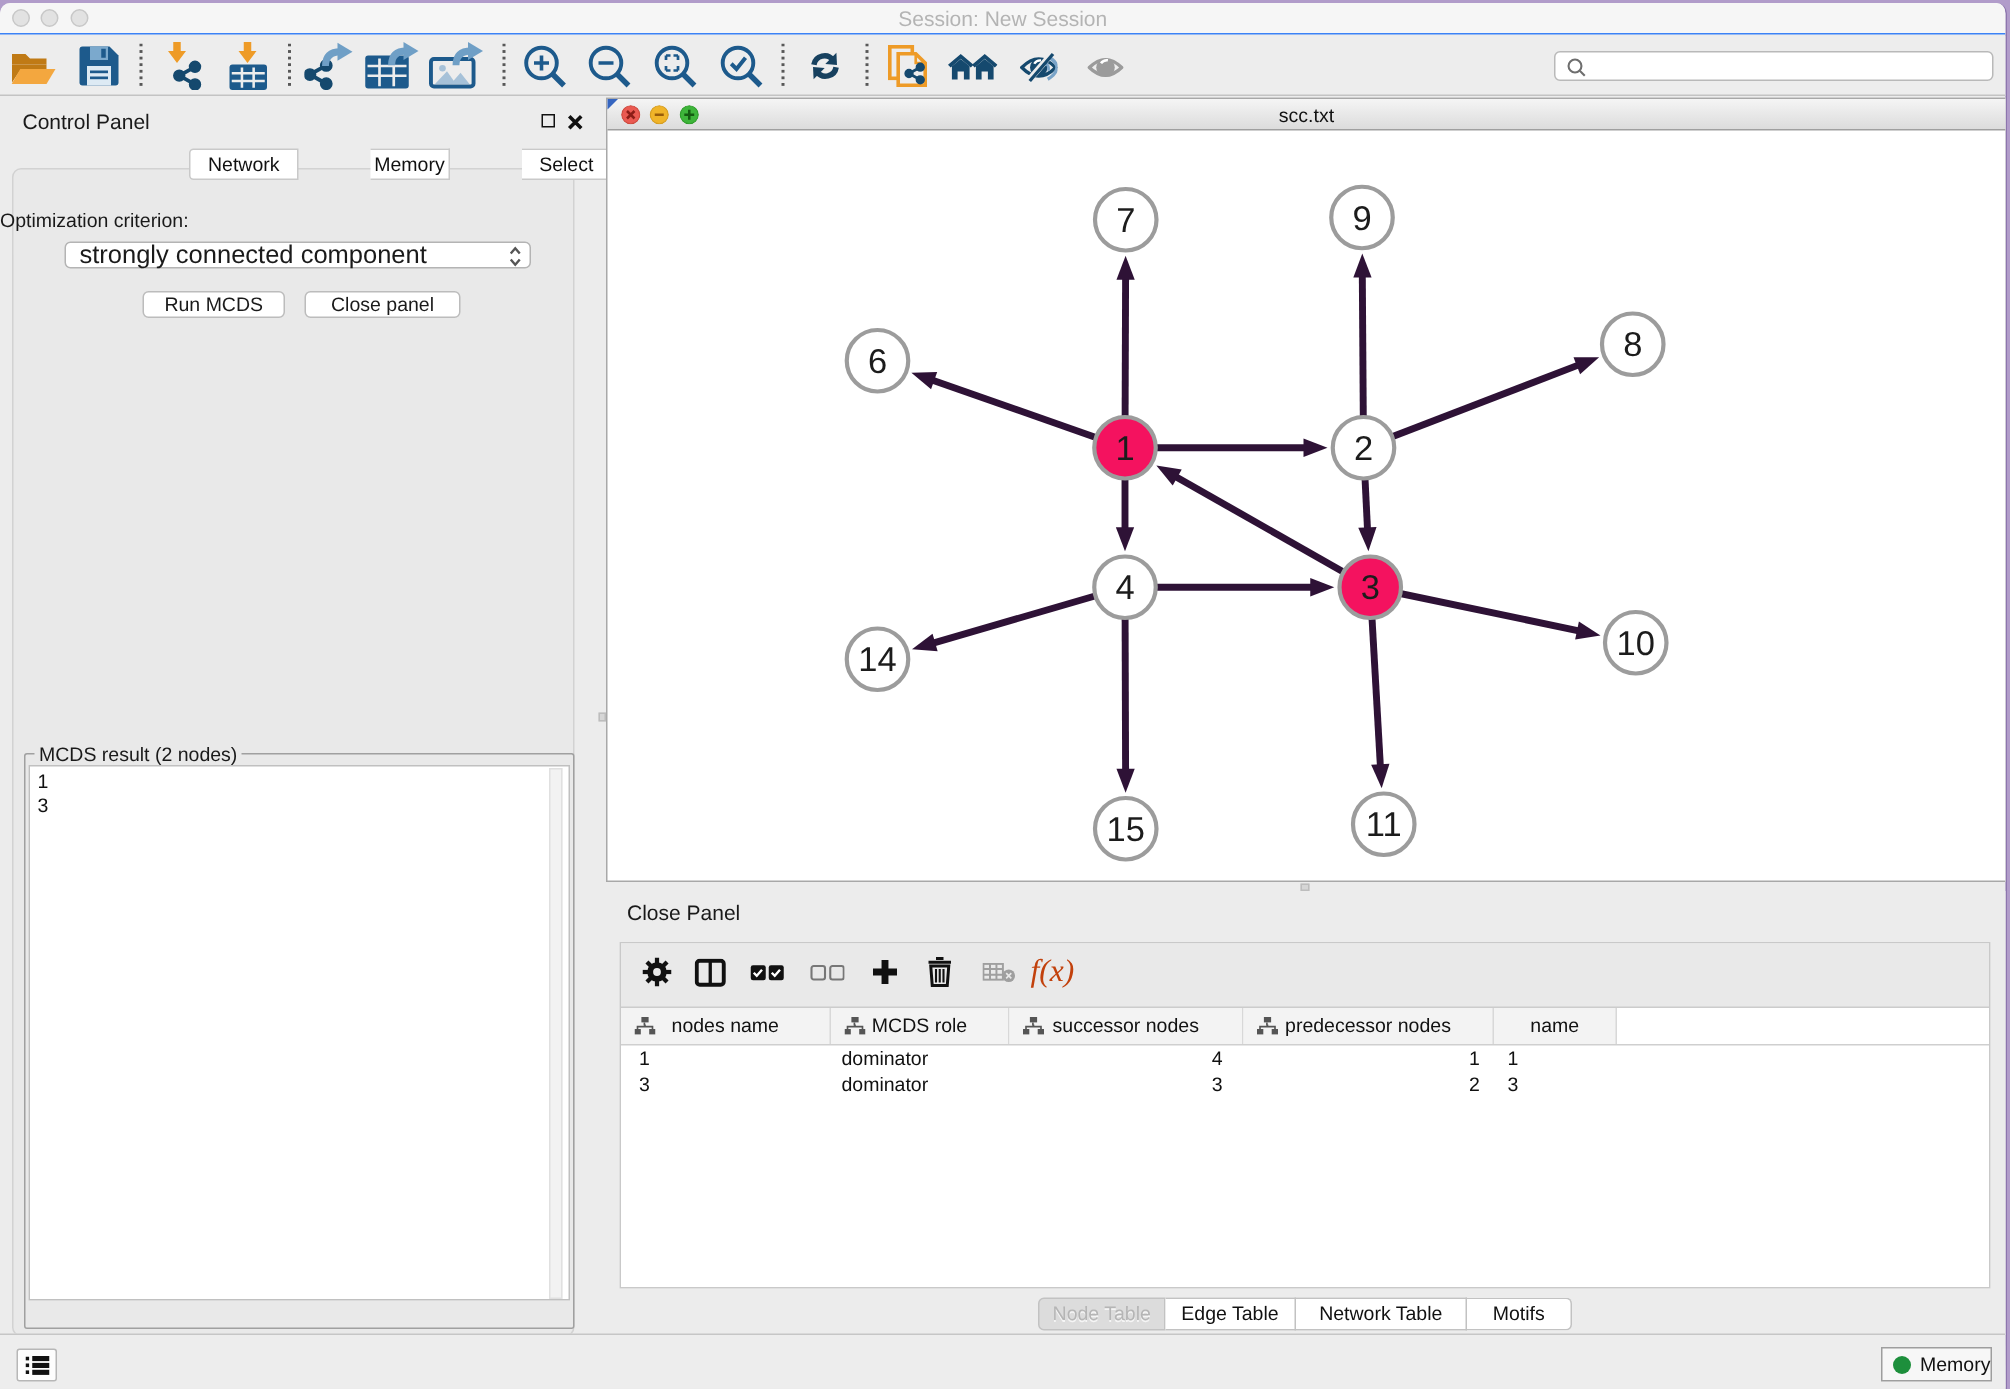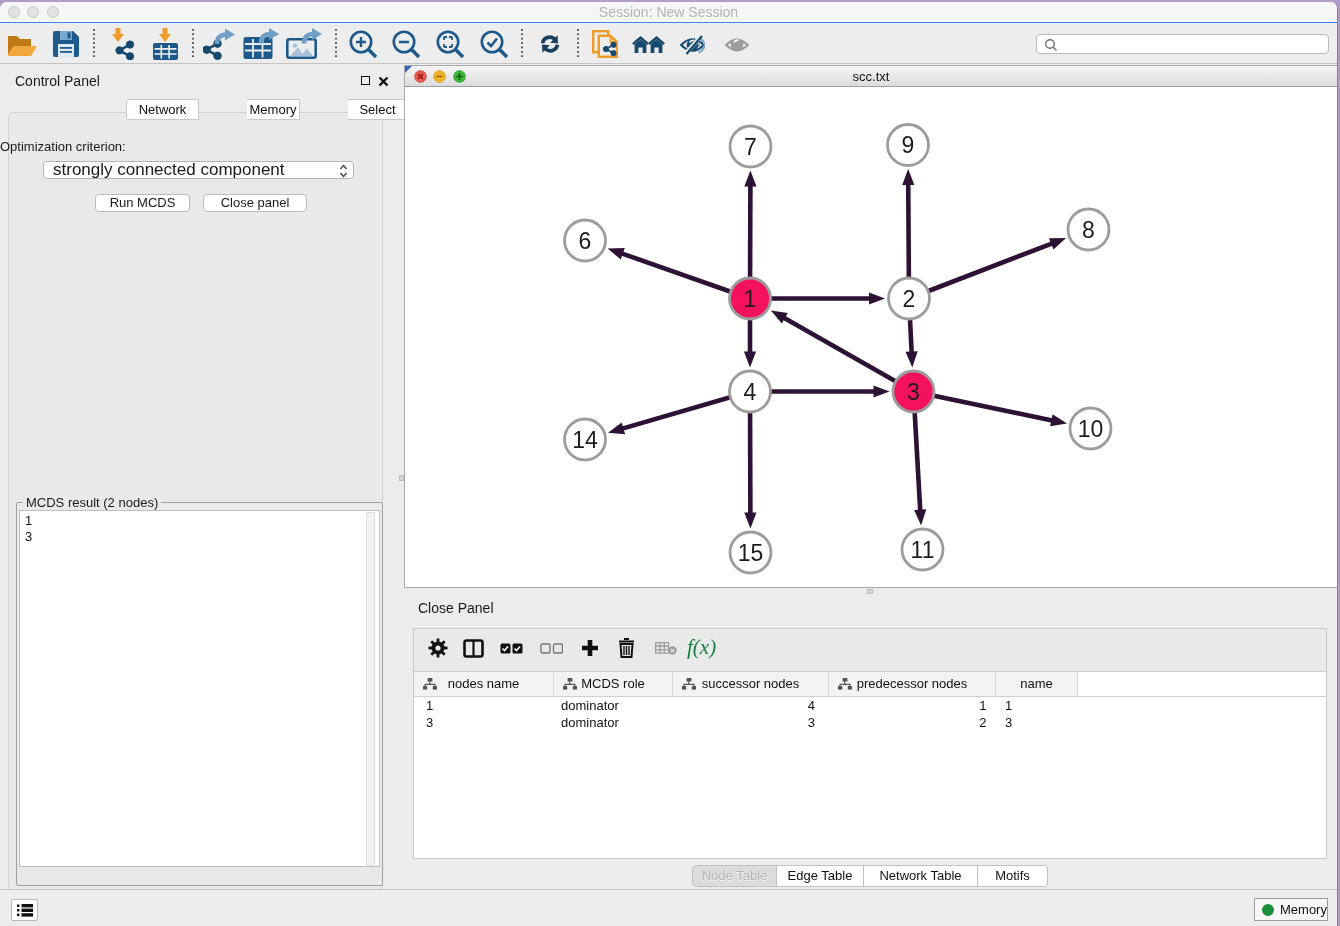--- a/index.html
+++ b/index.html
@@ -379,21 +379,21 @@
             <path d="M6 8 L6 17 M8.5 8 L8.5 17 M11 8 L11 17" stroke="#111" stroke-width="1.4"></path>
           </svg>
       <svg style="position:absolute;left:241px;top:12.5px;" width="22" height="13" viewBox="0 0 22 13">
             <g stroke="#9f9f9f" fill="none" stroke-width="1.3">
               <rect x="0.6" y="0.6" width="13" height="10.5"></rect>
               <path d="M0.6 4 L13.6 4 M0.6 7.8 L13.6 7.8 M5 0.6 L5 11 M9.3 0.6 L9.3 11"></path>
             </g>
             <circle cx="17.5" cy="8.5" r="4.2" fill="#9f9f9f"></circle>
             <path d="M15.8 6.8 L19.2 10.2 M19.2 6.8 L15.8 10.2" stroke="#e9e9e9" stroke-width="1.1"></path>
           </svg>
-      <div style="position:absolute;left:273px;top:6px;font-family:'Liberation Serif',serif;font-style:italic;font-size:21px;color:#15803d;">f(x)</div>
+      <div style="position:absolute;left:273px;top:6px;font-family:'Liberation Serif',serif;font-style:italic;font-size:21px;color:#c2410c;">f(x)</div>
         </div>
       <div id="thead">
           <div class="thcell" style="left:0px;width:140px;">nodes name</div>
       <svg style="position:absolute;left:9px;top:5.5px;" width="14" height="12" viewBox="0 0 14 12">
             <g fill="#555">
               <rect x="4.6" y="0" width="4.8" height="3.6"></rect>
               <rect x="0" y="8" width="4.2" height="3.6"></rect>
               <rect x="9.8" y="8" width="4.2" height="3.6"></rect>
               <path d="M6.6 3.6 L6.6 5.6 M2 8 L2 6.4 L12 6.4 L12 8 M7 5 L7 6.6" stroke="#555" stroke-width="1.1" fill="none"></path>
             </g>

